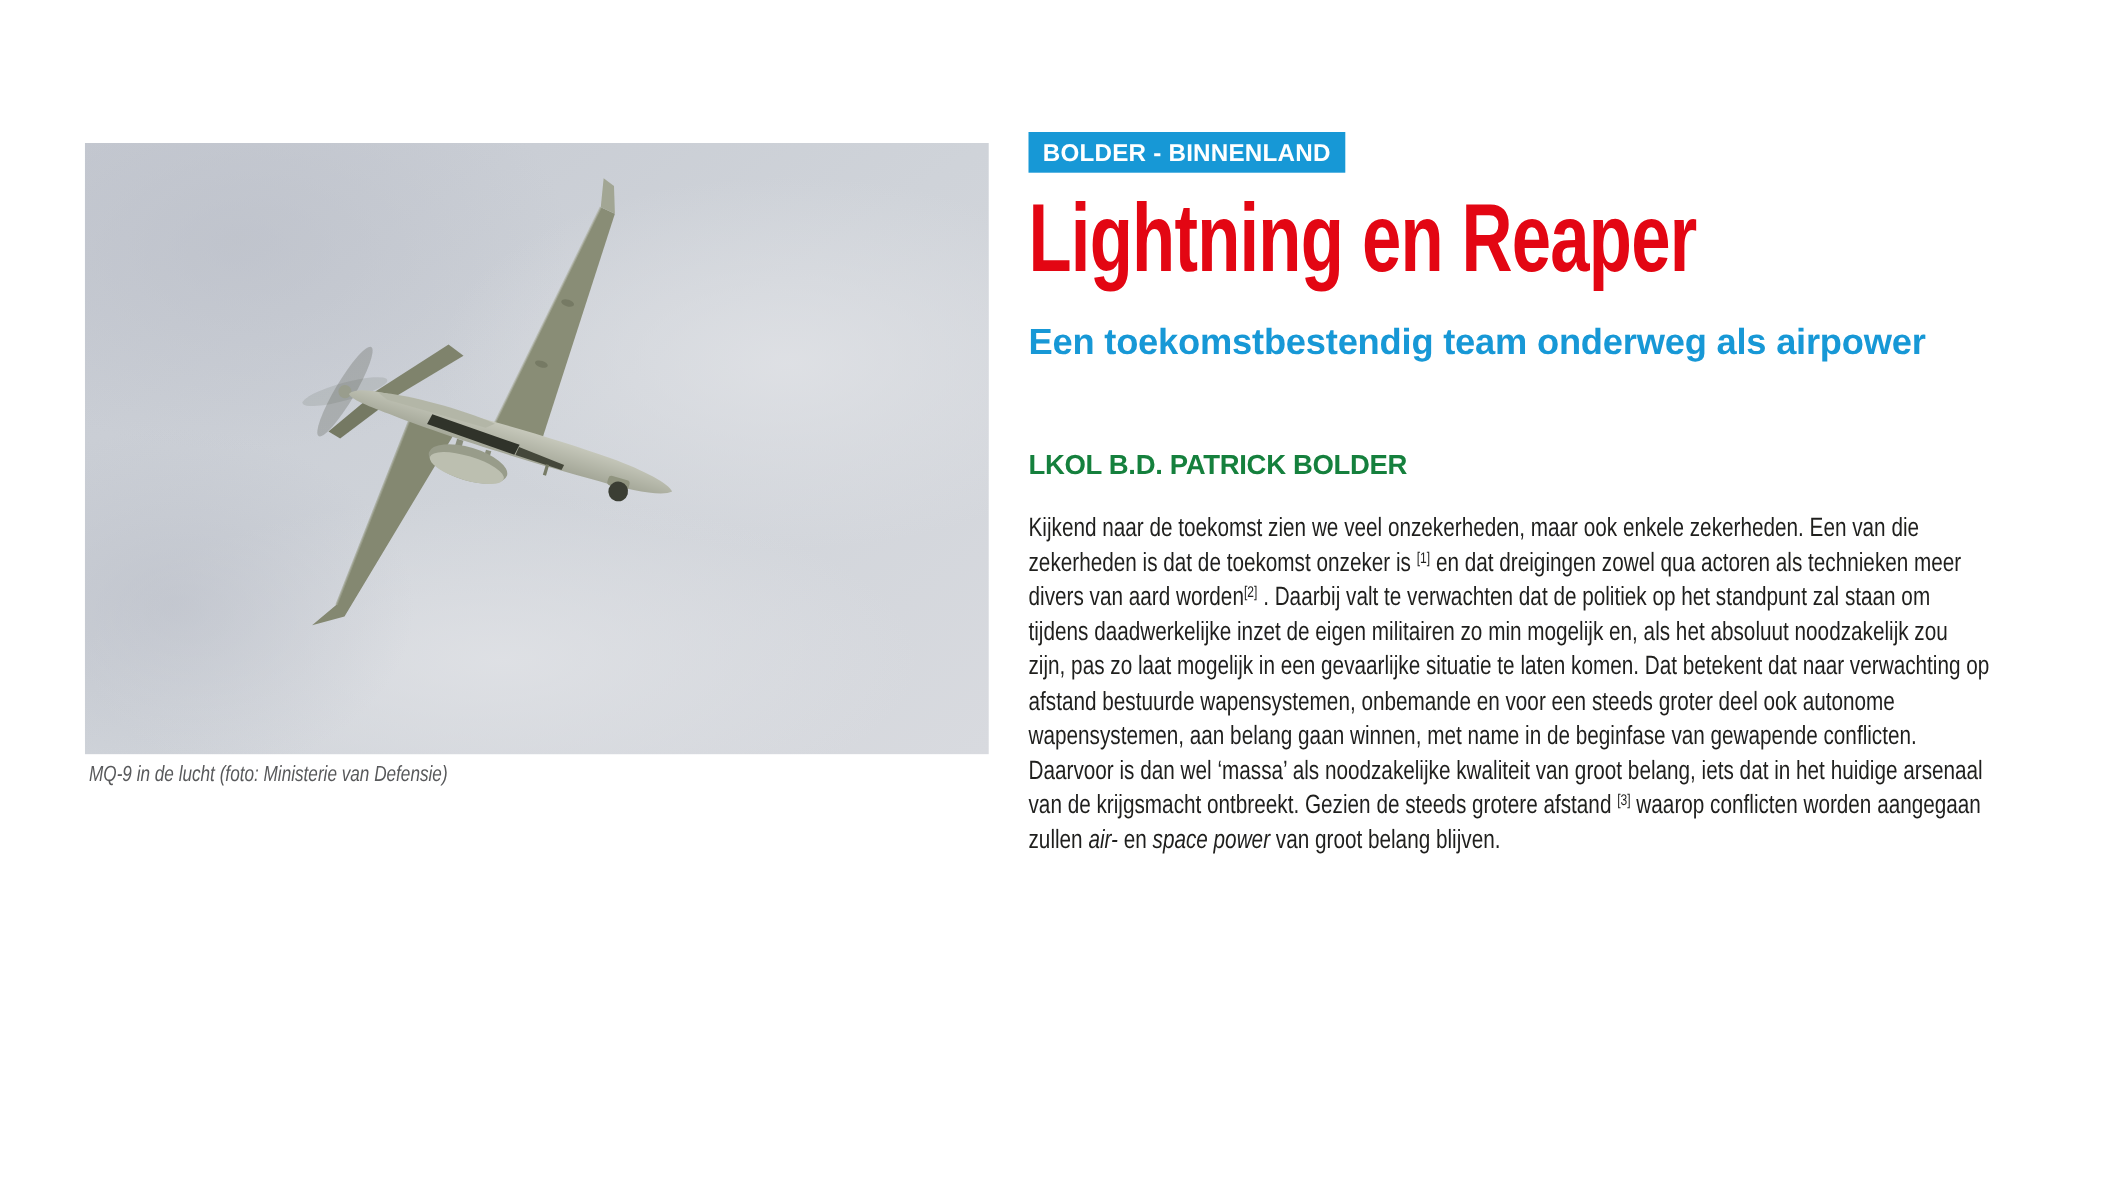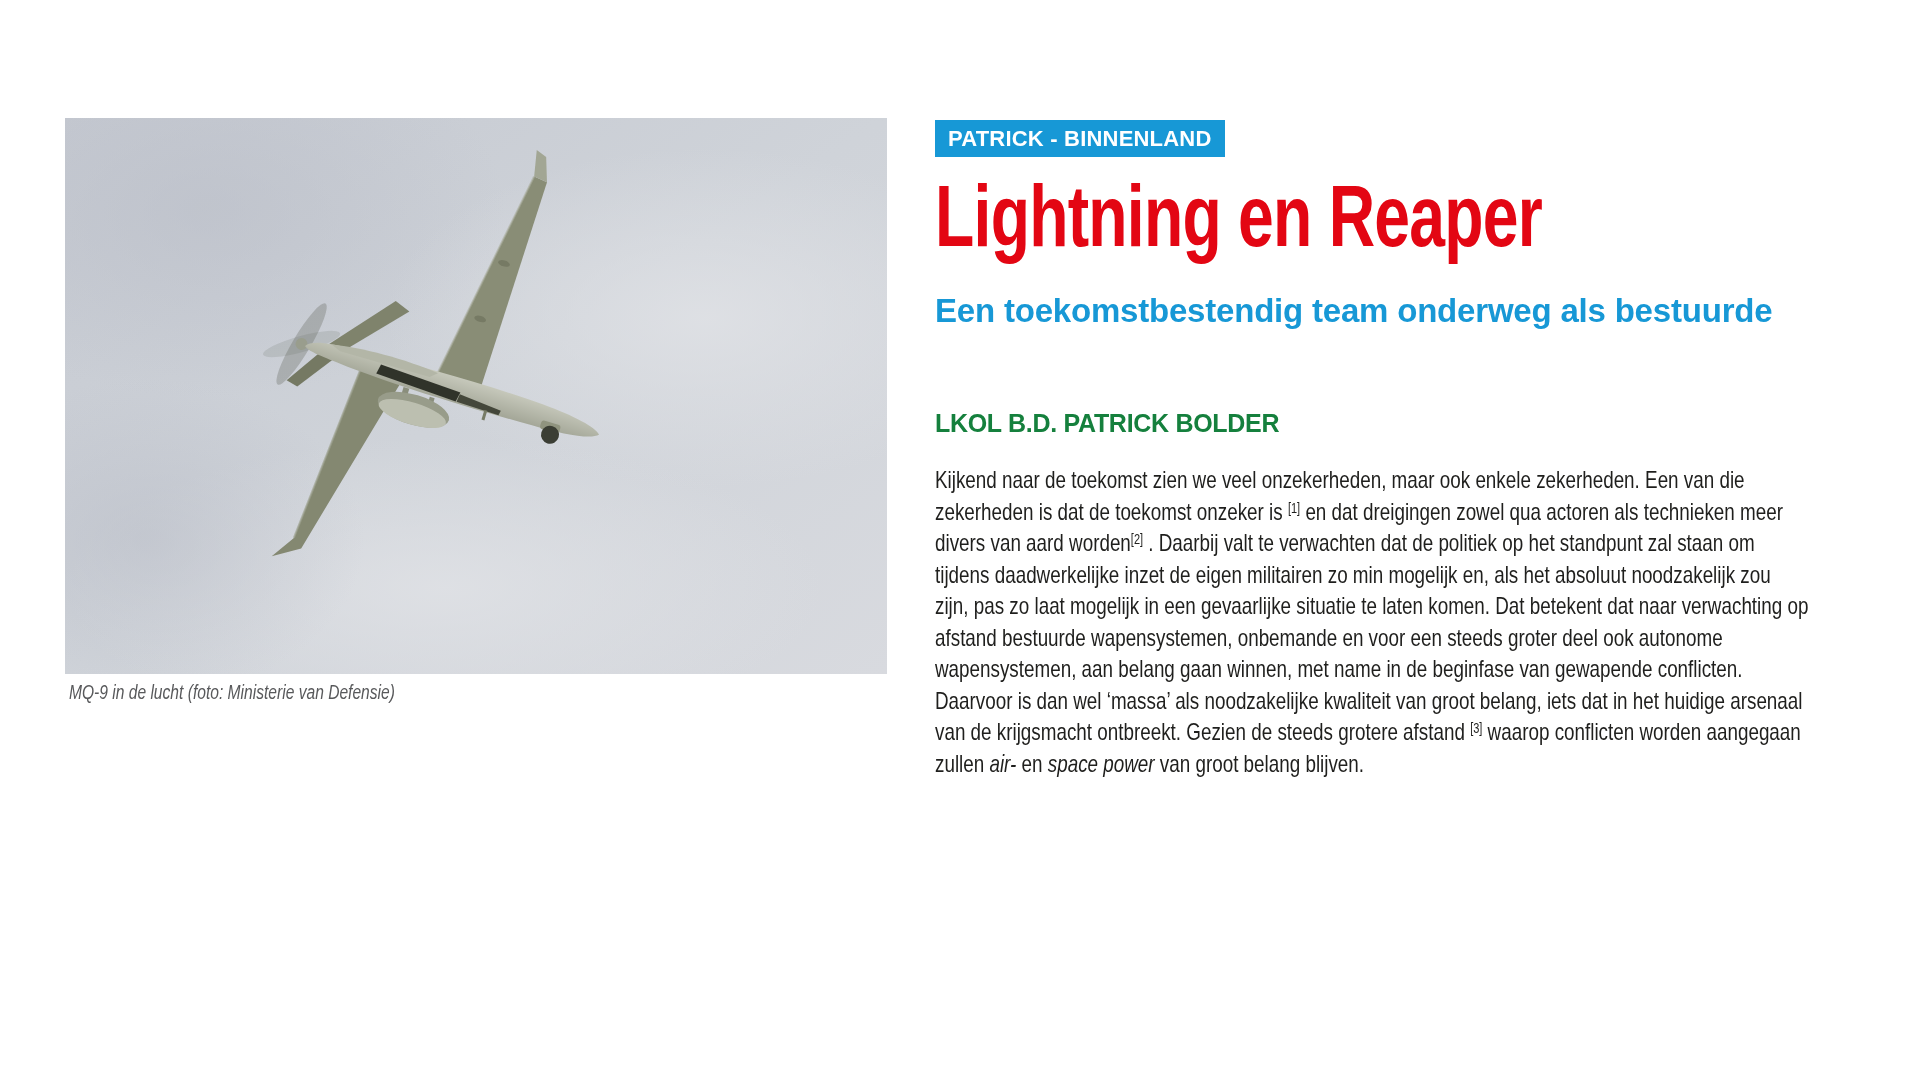--- a/index.html
+++ b/index.html
@@ -1,21 +1,21 @@
 <!DOCTYPE html>
 <html style="--badge-bg: #1798d6; --subtitle-blue: #1798d6; --title-red: #e30613; --body-text: #1f1f1d; --caption-gray: #58595b; --sky-light: #d8dadf; --sky-dark: #c5c9d1; --drone-olive: #878b74; --drone-fuselage: #b5b8aa;"><head>
 <meta charset="utf-8">
 <style>
   html,body{margin:0;padding:0;}
   body{
     width:1920px;height:1080px;position:relative;background:#ffffff;
     font-family:"Liberation Sans", sans-serif;overflow:hidden;
     color:var(--body-text,#1f1f1d);
   }
-  .photo-figure{position:absolute;left:65px;top:118px;width:822px;margin:0;}
+  .photo-figure{position:absolute;left:65px;top:118px;width:822px;margin:12px;}
   .photo{width:822px;height:556px;overflow:hidden;}
   .photo svg{display:block;}
   .caption{
     margin-top:7px;padding-left:5px;
     font-style:italic;font-size:20px;color:var(--caption-gray,#58595b);
     white-space:nowrap;transform:scaleX(0.78);transform-origin:0 0;
   }
   .article{position:absolute;left:935px;top:120px;width:955px;}
   .badge{
     position:absolute;left:0;top:0;display:inline-block;
@@ -114,24 +114,24 @@
         <rect x="238" y="4" width="20" height="9" rx="3" fill="#90947f"></rect>
         <circle cx="250" cy="16" r="9" fill="#3b3e34"></circle>
         <rect x="180" y="11" width="3" height="10" fill="#777b66"></rect>
       </g>
     </svg>
   </div>
   <figcaption class="caption">MQ-9 in de lucht (foto: Ministerie van Defensie)</figcaption>
 </figure>
 
 <article class="article">
-  <div class="badge">PATRICK - BINNENLAND</div>
+  <div class="badge">BOLDER - BINNENLAND</div>
   <h1 class="title"><span class="scale">Lightning en Reaper</span></h1>
   <h2 class="subtitle">
-      <div>Een toekomstbestendig team onderweg als bestuurde</div>
+      <div>Een toekomstbestendig team onderweg als airpower</div>
     </h2>
   <div class="author">LKOL B.D. PATRICK BOLDER</div>
   <div class="body">
       <div class="body-line"><span>Kijkend naar de toekomst zien we veel onzekerheden, maar ook enkele zekerheden. Een van die</span></div>
       <div class="body-line"><span>zekerheden is dat de toekomst onzeker is </span><sup class="fnref">[1]</sup><span> en dat dreigingen zowel qua actoren als technieken meer</span></div>
       <div class="body-line"><span>divers van aard worden</span><sup class="fnref">[2]</sup><span> . Daarbij valt te verwachten dat de politiek op het standpunt zal staan om</span></div>
       <div class="body-line"><span>tijdens daadwerkelijke inzet de eigen militairen zo min mogelijk en, als het absoluut noodzakelijk zou</span></div>
       <div class="body-line"><span>zijn, pas zo laat mogelijk in een gevaarlijke situatie te laten komen. Dat betekent dat naar verwachting op</span></div>
       <div class="body-line"><span>afstand bestuurde wapensystemen, onbemande en voor een steeds groter deel ook autonome</span></div>
       <div class="body-line"><span>wapensystemen, aan belang gaan winnen, met name in de beginfase van gewapende conflicten.</span></div>

